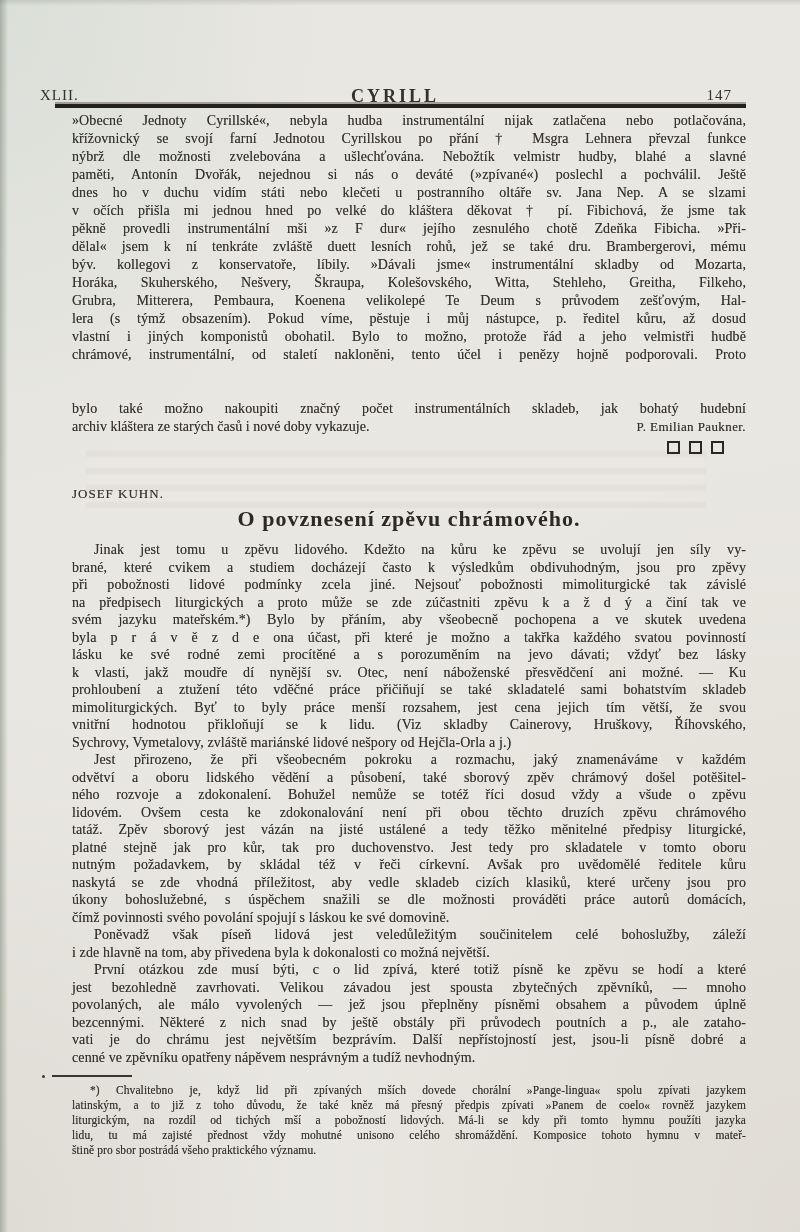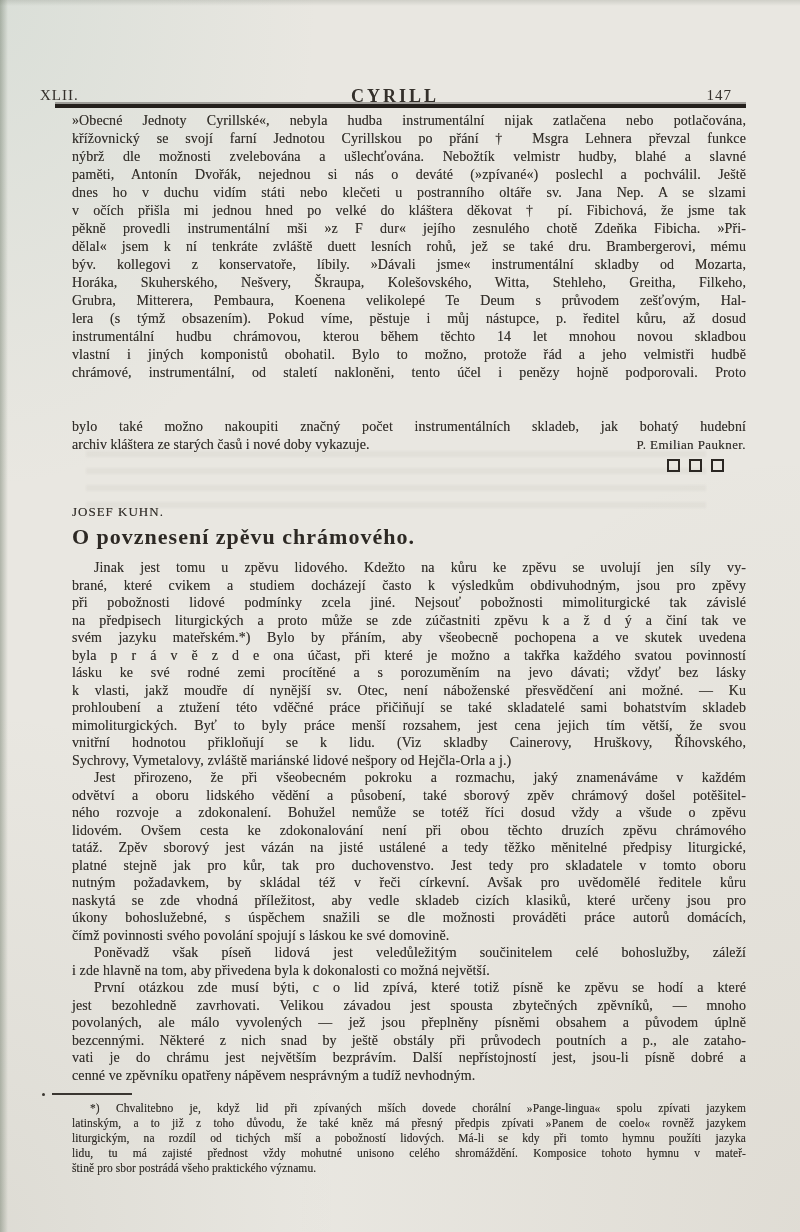--- a/index.html
+++ b/index.html
@@ -56,21 +56,21 @@
     font-size:14px; line-height:18px; text-shadow:0 0 0.5px rgba(52,48,43,0.55); }
   .signature { font-size:13px; letter-spacing:0.4px; white-space:nowrap; }
 
   .squares-row { display:flex; justify-content:flex-end; gap:9px;
     padding-right:22px; margin-top:5px; height:15px; }
   .square { width:9px; height:9px; border:2px solid #2b2723; background:transparent; }
 
   .byline { margin-top:30px; font-size:13px; letter-spacing:1px; line-height:16px;
     text-shadow:0 0 0.5px rgba(52,48,43,0.5); }
   .article-title { margin-top:3px; font-size:22px; font-weight:bold; letter-spacing:1px;
-    line-height:28px; color:#2d2924; }
+    line-height:28px; color:#2d2924;text-align:center; }
 
   .article-para .tline { line-height:17.5px; }
   .article-block { margin-top:8px; }
 
   
   .footnote-rule-row { margin-top:8px; margin-left:-30px; display:flex; align-items:center;
     gap:7px; height:4px; }
   .fn-dot  { width:3px; height:3px; border-radius:50%; background:#3a3631; }
   .fn-rule { width:80px; height:2px; background:#3a3631; }
   .footnote { margin-top:5px; }
@@ -100,21 +100,20 @@
         <div class="tline">nýbrž dle možnosti zvelebována a ušlechťována. Nebožtík velmistr hudby, blahé a slavné</div>
         <div class="tline">paměti, Antonín Dvořák, nejednou si nás o deváté (»zpívané«) poslechl a pochválil. Ještě</div>
         <div class="tline">dnes ho v duchu vidím státi nebo klečeti u postranního oltáře sv. Jana Nep. A se slzami</div>
         <div class="tline">v očích přišla mi jednou hned po velké do kláštera děkovat † pí. Fibichová, že jsme tak</div>
         <div class="tline">pěkně provedli instrumentální mši »z F dur« jejího zesnulého chotě Zdeňka Fibicha. »Při-</div>
         <div class="tline">dělal« jsem k ní tenkráte zvláště duett lesních rohů, jež se také dru. Brambergerovi, mému</div>
         <div class="tline">býv. kollegovi z konservatoře, líbily. »Dávali jsme« instrumentální skladby od Mozarta,</div>
         <div class="tline">Horáka, Skuherského, Nešvery, Škraupa, Kolešovského, Witta, Stehleho, Greitha, Filkeho,</div>
         <div class="tline">Grubra, Mitterera, Pembaura, Koenena velikolepé Te Deum s průvodem zešťovým, Hal-</div>
         <div class="tline">lera (s týmž obsazením). Pokud víme, pěstuje i můj nástupce, p. ředitel kůru, až dosud</div>
-        <div class="tline">instrumentální hudbu chrámovou, kterou během těchto 14 let mnohou novou skladbou</div>
         <div class="tline">vlastní i jiných komponistů obohatil. Bylo to možno, protože řád a jeho velmistři hudbě</div>
         <div class="tline">chrámové, instrumentální, od staletí nakloněni, tento účel i penězy hojně podporovali. Proto</div>
         <div class="tline">bylo také možno nakoupiti značný počet instrumentálních skladeb, jak bohatý hudební</div>
       </div>
     <div class="lastline-row">
       <span>archiv kláštera ze starých časů i nové doby vykazuje.</span>
       <span class="signature">P. Emilian Paukner.</span>
     </div>
 
     <div class="squares-row">

